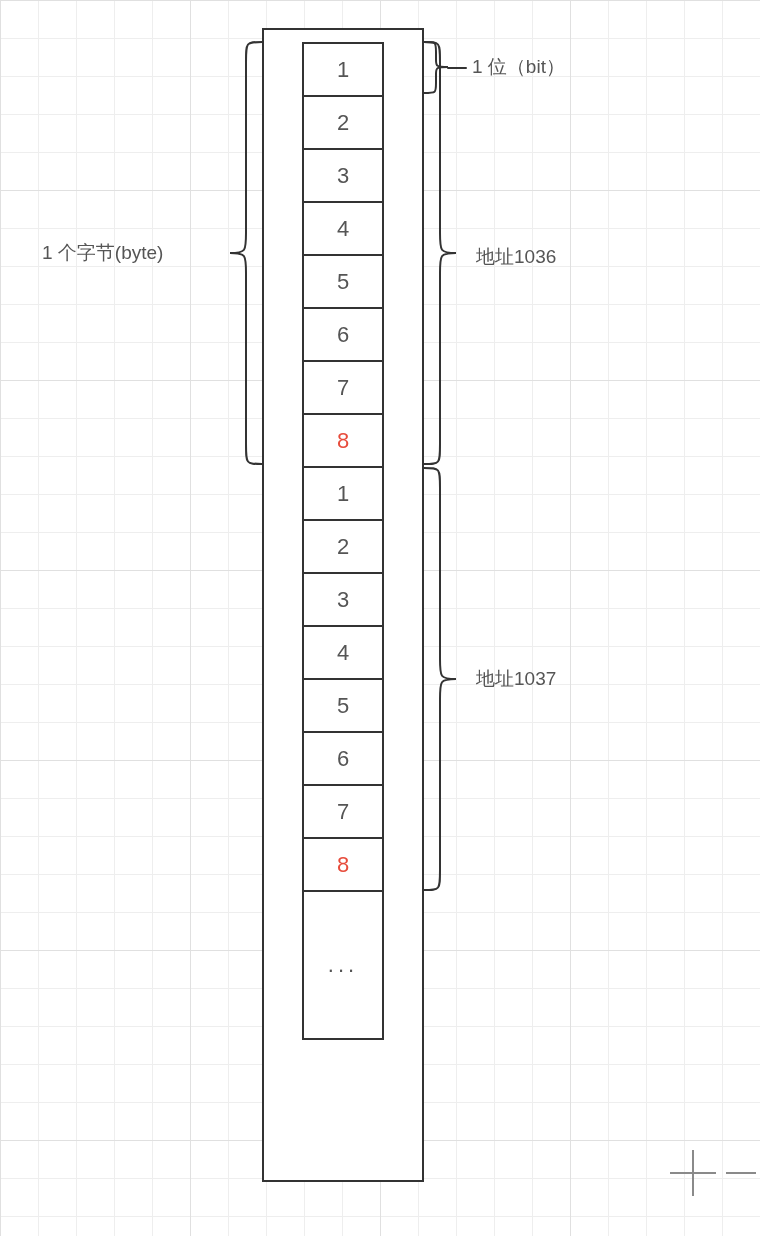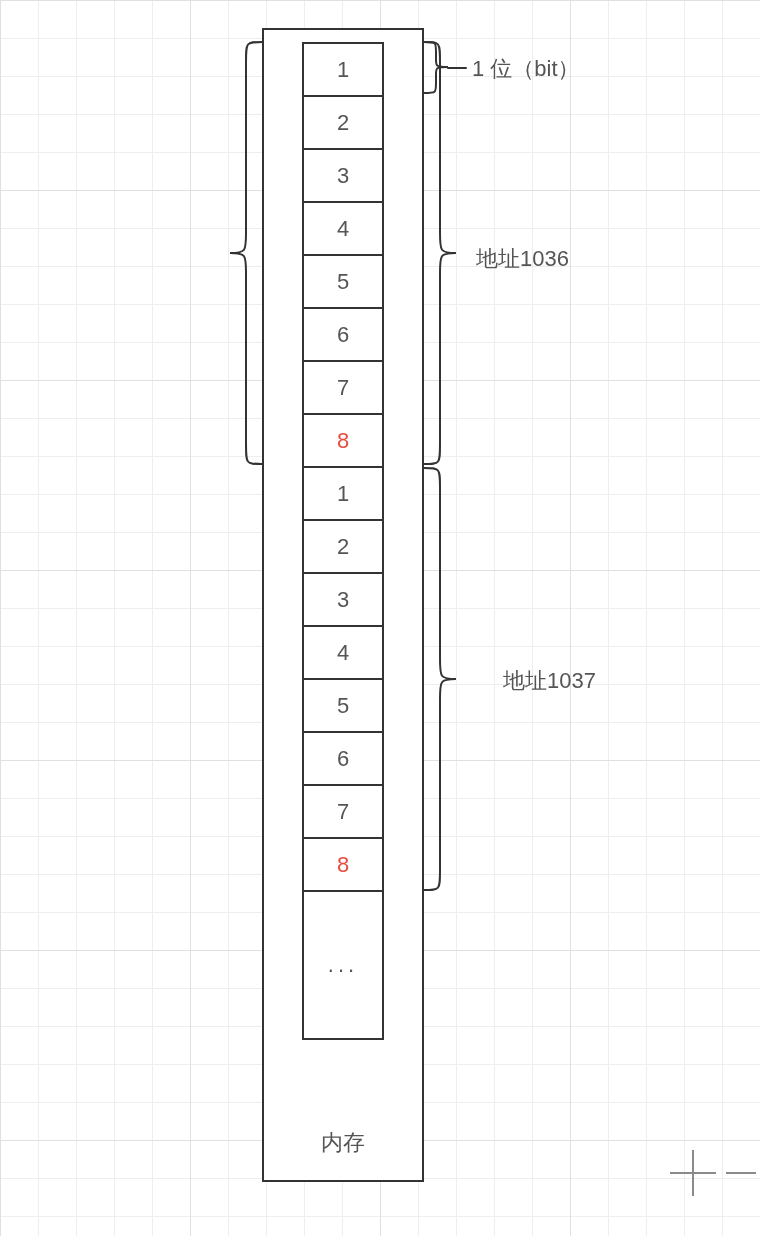--- a/index.html
+++ b/index.html
@@ -74,21 +74,21 @@
   .cell.red { color: #e74c3c; }
   .cell.ellipsis {
     height: 150px;
     align-items: center;
     letter-spacing: 4px;
   }
 
   
   .label {
     position: absolute;
-    font-size: 22px;
+    font-size: 19px;
     color: #555;
     white-space: nowrap;
   }
 
   
   .brace-svg { position: absolute; overflow: visible; }
   .brace-svg path {
     fill: none;
     stroke: #333;
     stroke-width: 2;
@@ -148,32 +148,32 @@
       <div class="cell">2</div>
       <div class="cell">3</div>
       <div class="cell">4</div>
       <div class="cell">5</div>
       <div class="cell">6</div>
       <div class="cell">7</div>
       <div class="cell red">8</div>
 
       <div class="cell ellipsis">...</div>
     </div>
-    <div class="mem-label">内存</div>
   </div>
 
   <svg class="brace-svg" style="left:228px; top:40px; width:34px; height:426px;" viewBox="0 0 34 426">
     <path d="M34,2
              C18,2 18,2 18,22
              L18,193
              C18,211 18,213 2,213
              C18,213 18,215 18,233
              L18,404
              C18,424 18,424 34,424"></path>
   </svg>
+  <div class="label" style="left:42px; top:240px;">1 个字节(byte)</div>
 
   <svg class="brace-svg" style="left:424px; top:40px; width:24px; height:55px;" viewBox="0 0 24 55">
     <path d="M0,2
              C12,2 12,2 12,12
              L12,20
              C12,26 12,27 24,27
              C12,27 12,28 12,34
              L12,43
              C12,53 12,53 0,53"></path>
   </svg>
@@ -195,19 +195,19 @@
 
   <svg class="brace-svg" style="left:424px; top:466px; width:34px; height:426px;" viewBox="0 0 34 426">
     <path d="M0,2
              C16,2 16,2 16,22
              L16,193
              C16,211 16,213 32,213
              C16,213 16,215 16,233
              L16,404
              C16,424 16,424 0,424"></path>
   </svg>
-  <div class="label" style="left:503px; top:666px;">地址1037</div>
+  <div class="label" style="left:476px; top:666px;">地址1037</div>
 
   <div class="cross-icon">
     <span class="minus"></span>
   </div>
 
 </div>
 
 </body></html>

